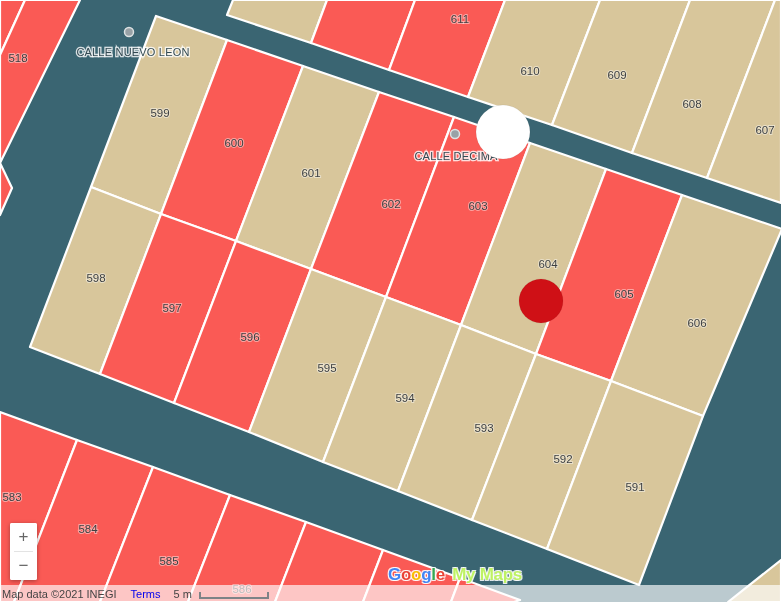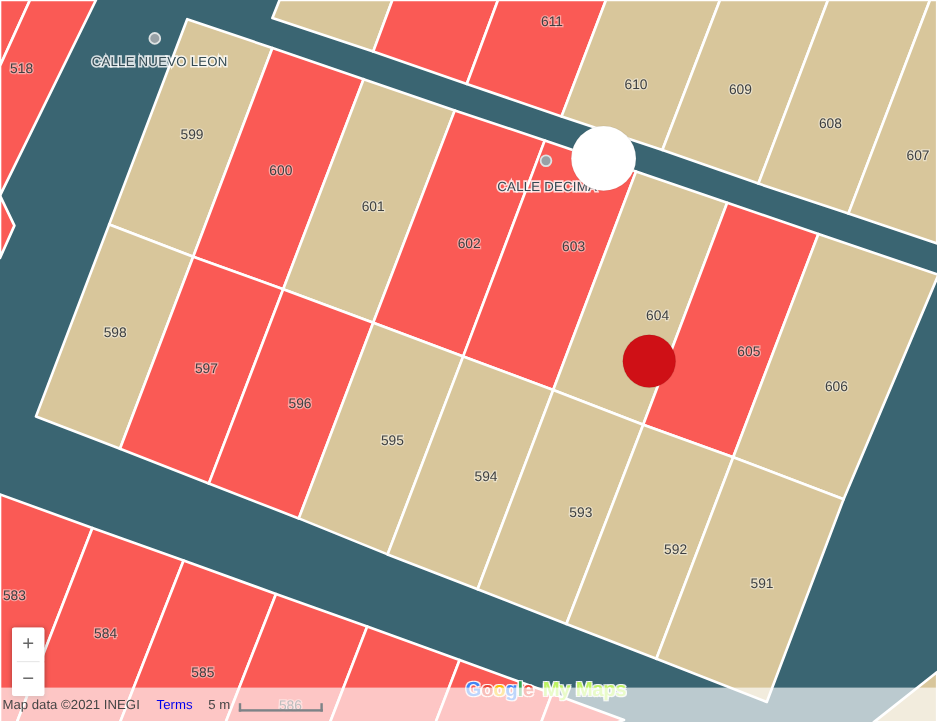--- a/index.html
+++ b/index.html
@@ -12,21 +12,21 @@
   .zoomctl{position:absolute;left:10px;top:523px;width:27px;background:#fff;border-radius:2px;
     box-shadow:0 1px 4px rgba(0,0,0,0.35);overflow:hidden;}
   .zoomctl button{display:block;width:27px;height:28px;border:0;background:#fff;color:#666;
     font-size:17px;line-height:26px;padding:0;cursor:pointer;font-family:"Liberation Sans",sans-serif;}
   .zdivider{height:1px;background:#e3e3e3;margin:0 4px;}
   .logo{position:absolute;left:388px;top:565px;font-size:17px;font-weight:bold;letter-spacing:-0.3px;
     white-space:nowrap;
     text-shadow:-1px -1px 0 rgba(255,255,255,0.85),1px -1px 0 rgba(255,255,255,0.85),
                 -1px 1px 0 rgba(255,255,255,0.85),1px 1px 0 rgba(255,255,255,0.85);}
   .logo .mymaps{margin-left:3px;}
-  .attribution{position:absolute;left:0;right:0;bottom:0;height:29px;background:rgba(255,255,255,0.66);
+  .attribution{position:absolute;left:0;right:0;bottom:0;height:17px;background:rgba(255,255,255,0.66);
     display:flex;align-items:center;font-size:11px;color:#454545;z-index:5;}
   .attribution .mapdata{margin-left:2px;}
   .attribution .terms{margin-left:14px;text-decoration:none;cursor:pointer;text-align:center;}
   .attribution .scaletext{margin-left:13px;}
   .scale-bar{width:70px;height:7px;margin-left:7px;margin-top:3px;box-sizing:border-box;
     border-left:2px solid #7d8387;border-right:2px solid #7d8387;border-bottom:2px solid #7d8387;}
 </style>
 </head>
 <body>
 

